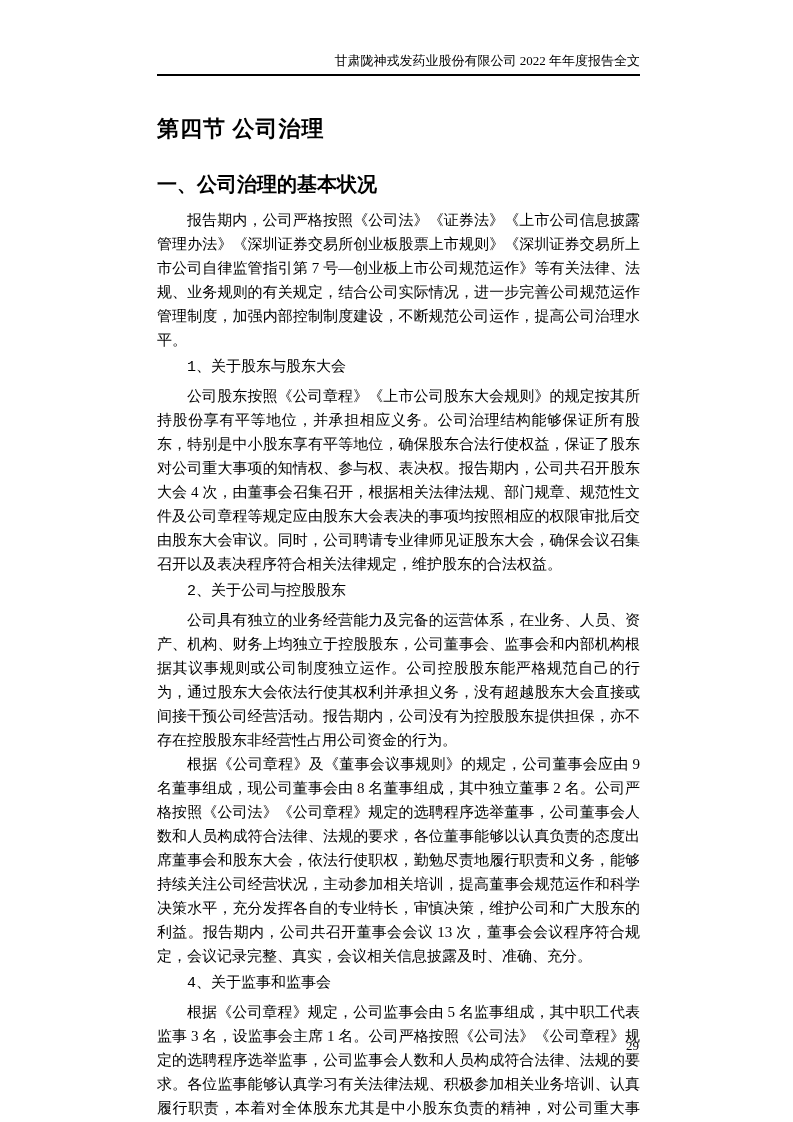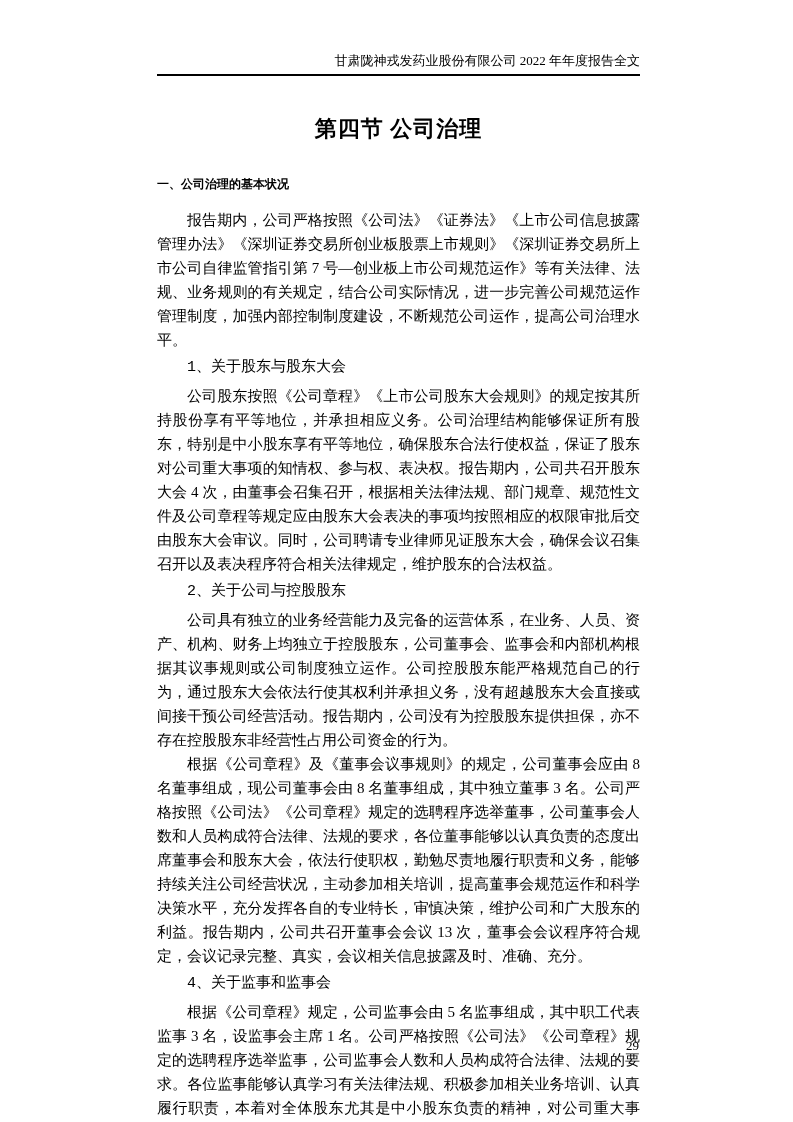--- a/index.html
+++ b/index.html
@@ -23,29 +23,28 @@
     margin-top: 52px;
     text-align: right;
     font-size: 13px;
     line-height: 18px;
     padding-bottom: 4px;
     border-bottom: 2px solid #000000;
     white-space: nowrap;
   }
   .doc-title {
     margin: 40px 0 0 0;
-    text-align: center;
     font-size: 22px;
     font-weight: bold;
     line-height: 26px;
     letter-spacing: 1px;
   }
   .section-heading {
     margin: 32px 0 0 0;
-    font-size: 12px;
+    font-size: 20px;
     font-weight: bold;
     line-height: 21px;
   }
   .doc-body {
     margin-top: 13px;
   }
   .doc-body p {
     margin: 0;
     font-size: 15px;
     line-height: 24px;
@@ -76,21 +75,21 @@
   <h1 class="doc-title">第四节 公司治理</h1>
 
   <h2 class="section-heading">一、公司治理的基本状况</h2>
 
   <div class="doc-body" id="doc-body">
       <p class="paragraph">报告期内，公司严格按照《公司法》《证券法》《上市公司信息披露管理办法》《深圳证券交易所创业板股票上市规则》《深圳证券交易所上市公司自律监管指引第 7 号—创业板上市公司规范运作》等有关法律、法规、业务规则的有关规定，结合公司实际情况，进一步完善公司规范运作管理制度，加强内部控制制度建设，不断规范公司运作，提高公司治理水平。</p>
       <p class="subheading">1、关于股东与股东大会</p>
       <p class="paragraph">公司股东按照《公司章程》《上市公司股东大会规则》的规定按其所持股份享有平等地位，并承担相应义务。公司治理结构能够保证所有股东，特别是中小股东享有平等地位，确保股东合法行使权益，保证了股东对公司重大事项的知情权、参与权、表决权。报告期内，公司共召开股东大会 4 次，由董事会召集召开，根据相关法律法规、部门规章、规范性文件及公司章程等规定应由股东大会表决的事项均按照相应的权限审批后交由股东大会审议。同时，公司聘请专业律师见证股东大会，确保会议召集召开以及表决程序符合相关法律规定，维护股东的合法权益。</p>
       <p class="subheading">2、关于公司与控股股东</p>
       <p class="paragraph">公司具有独立的业务经营能力及完备的运营体系，在业务、人员、资产、机构、财务上均独立于控股股东，公司董事会、监事会和内部机构根据其议事规则或公司制度独立运作。公司控股股东能严格规范自己的行为，通过股东大会依法行使其权利并承担义务，没有超越股东大会直接或间接干预公司经营活动。报告期内，公司没有为控股股东提供担保，亦不存在控股股东非经营性占用公司资金的行为。</p>
-      <p class="paragraph">根据《公司章程》及《董事会议事规则》的规定，公司董事会应由 8 名董事组成，现公司董事会由 8 名董事组成，其中独立董事 3 名。公司严格按照《公司法》《公司章程》规定的选聘程序选举董事，公司董事会人数和人员构成符合法律、法规的要求，各位董事能够以认真负责的态度出席董事会和股东大会，依法行使职权，勤勉尽责地履行职责和义务，能够持续关注公司经营状况，主动参加相关培训，提高董事会规范运作和科学决策水平，充分发挥各自的专业特长，审慎决策，维护公司和广大股东的利益。报告期内，公司共召开董事会会议 13 次，董事会会议程序符合规定，会议记录完整、真实，会议相关信息披露及时、准确、充分。</p>
+      <p class="paragraph">根据《公司章程》及《董事会议事规则》的规定，公司董事会应由 9 名董事组成，现公司董事会由 8 名董事组成，其中独立董事 2 名。公司严格按照《公司法》《公司章程》规定的选聘程序选举董事，公司董事会人数和人员构成符合法律、法规的要求，各位董事能够以认真负责的态度出席董事会和股东大会，依法行使职权，勤勉尽责地履行职责和义务，能够持续关注公司经营状况，主动参加相关培训，提高董事会规范运作和科学决策水平，充分发挥各自的专业特长，审慎决策，维护公司和广大股东的利益。报告期内，公司共召开董事会会议 13 次，董事会会议程序符合规定，会议记录完整、真实，会议相关信息披露及时、准确、充分。</p>
       <p class="subheading">4、关于监事和监事会</p>
       <p class="paragraph">根据《公司章程》规定，公司监事会由 5 名监事组成，其中职工代表监事 3 名，设监事会主席 1 名。公司严格按照《公司法》《公司章程》规定的选聘程序选举监事，公司监事会人数和人员构成符合法律、法规的要求。各位监事能够认真学习有关法律法规、积极参加相关业务培训、认真履行职责，本着对全体股东尤其是中小股东负责的精神，对公司重大事项、关联交易、财务状况以及董事和其他高级管理人员履行职责的合法、合规性进行监督并发表意见，维护公司及股东的合法权益。报告期内，公司共召开监事会会议 10 次。</p>
       <p class="subheading">5、关于信息披露与透明度</p>
     </div>
 
   <div class="page-number">29</div>
 
 </div>
 
 </body></html>

